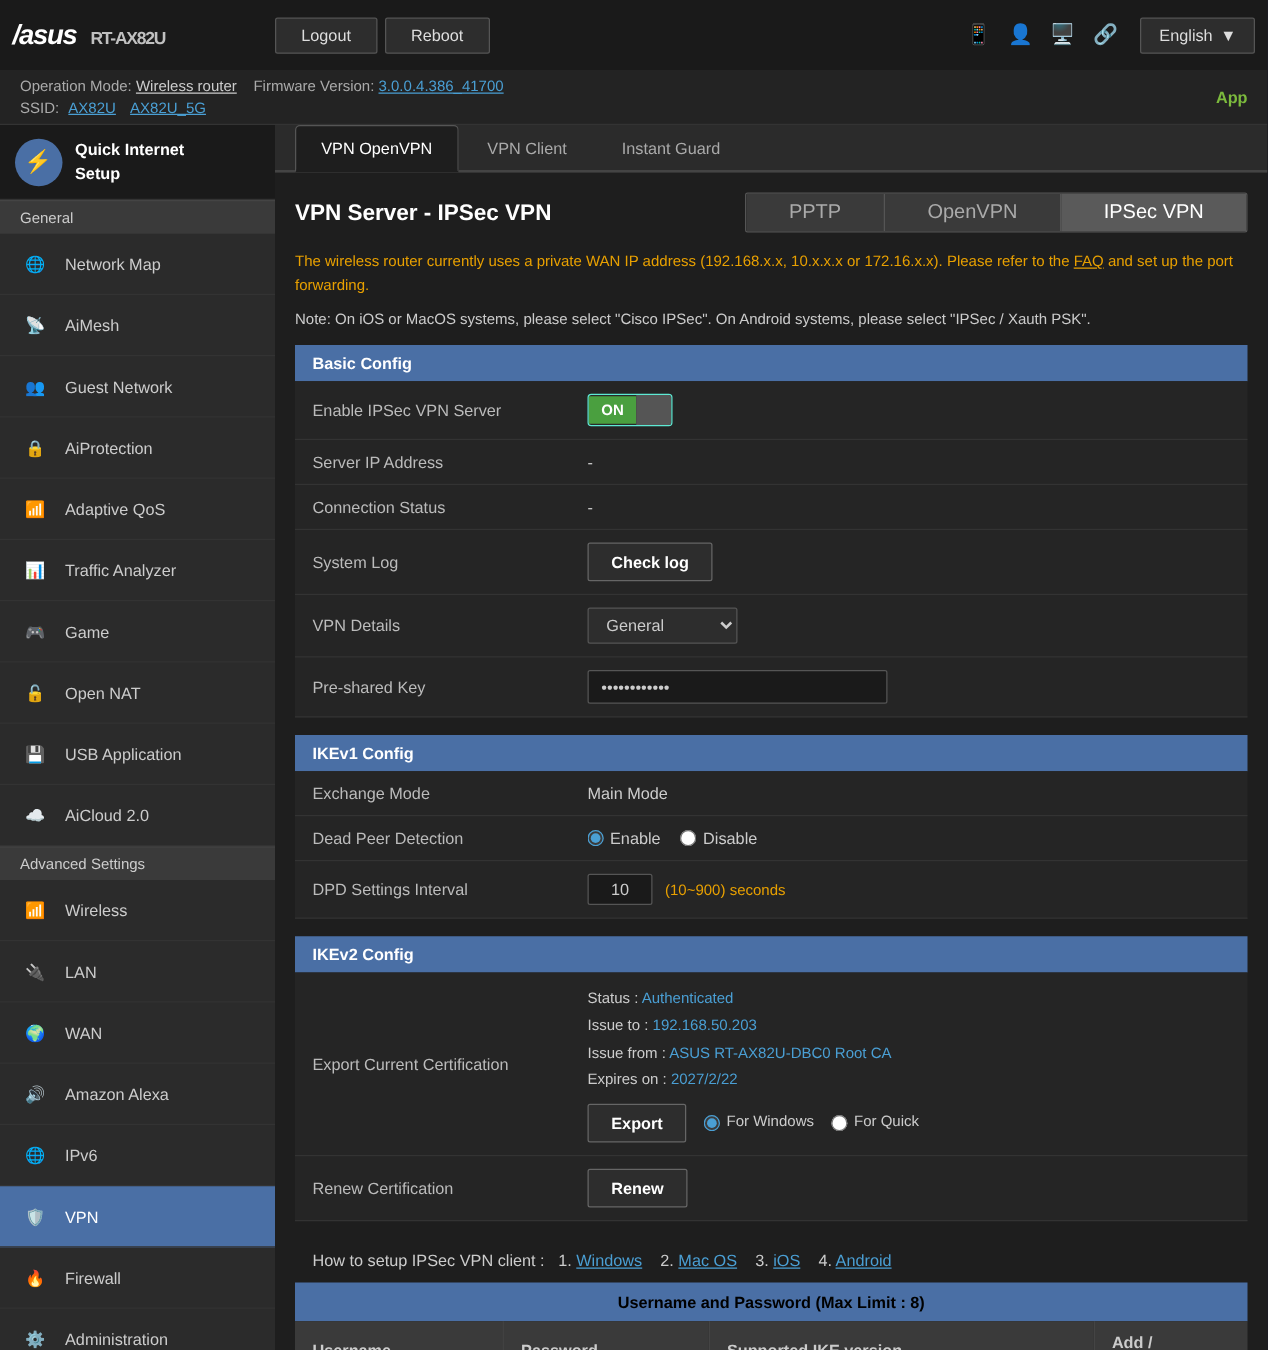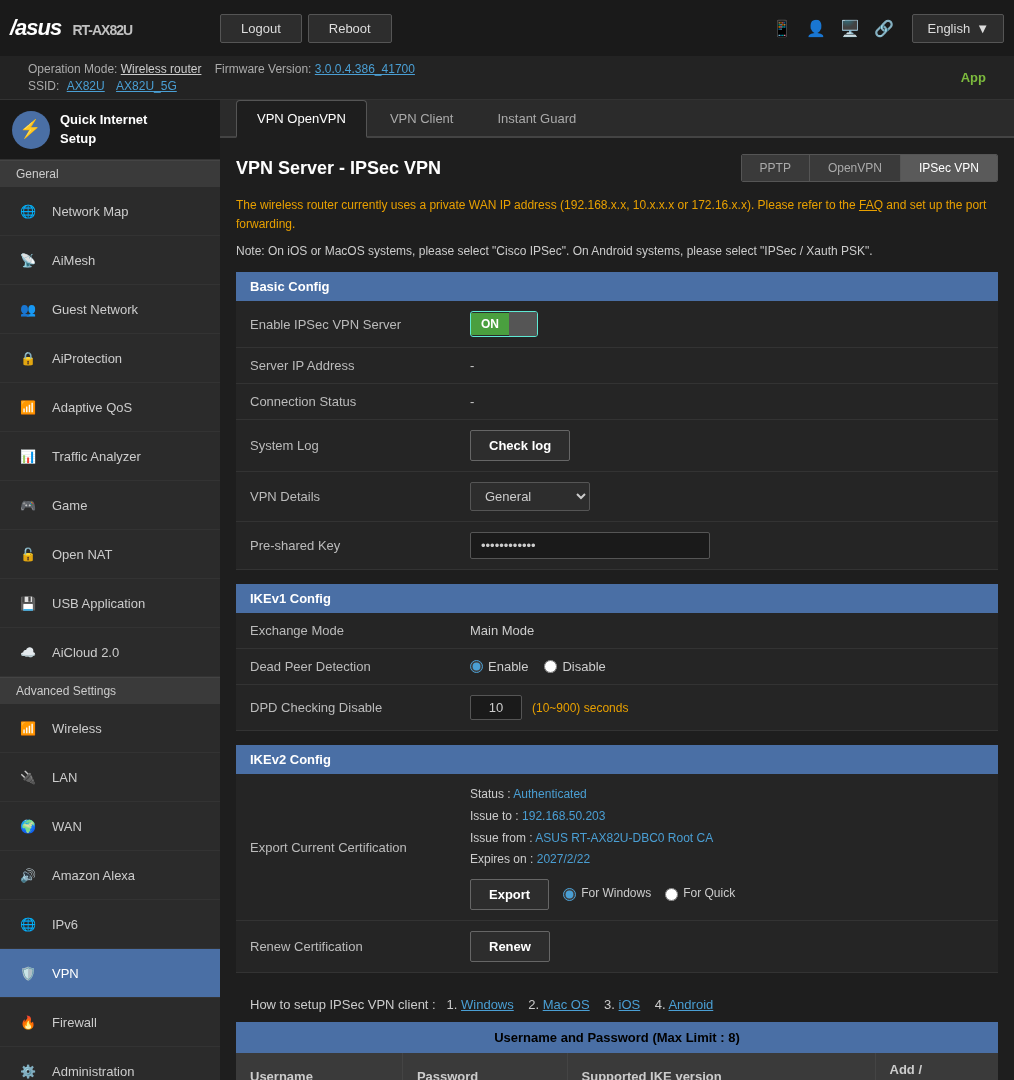--- a/index.html
+++ b/index.html
@@ -10,21 +10,21 @@
     .logo-area { display: flex; align-items: center; gap: 8px; min-width: 200px; }
     .asus-logo { color: #fff; font-weight: bold; font-size: 22px; font-style: italic; letter-spacing: -1px; }
     .asus-logo span { color: #c0c0c0; font-size: 14px; font-style: normal; margin-left: 6px; }
     .top-buttons { display: flex; gap: 6px; align-items: center; }
     .top-btn { background: #2d2d2d; color: #ddd; border: 1px solid #555; padding: 6px 20px; cursor: pointer; font-size: 13px; border-radius: 2px; }
     .lang-btn { background: #2d2d2d; color: #ddd; border: 1px solid #555; padding: 6px 14px; cursor: pointer; font-size: 13px; border-radius: 2px; display: flex; align-items: center; gap: 6px; margin-left: auto; }
     .top-icons { display: flex; align-items: center; gap: 14px; margin-right: 8px; }
     .top-icon { color: #aaa; font-size: 16px; cursor: pointer; }
 
     
-    .info-bar { background: #232323; padding: 6px 28px; font-size: 12px; color: #aaa; display: flex; align-items: center; gap: 6px; border-bottom: 1px solid #333; }
+    .info-bar { background: #232323; padding: 6px 16px; font-size: 12px; color: #aaa; display: flex; align-items: center; gap: 6px; border-bottom: 1px solid #333; }
     .info-bar a { color: #4a9fd4; text-decoration: underline; }
     .info-bar-inner { flex: 1; }
     .info-bar-right { display: flex; gap: 14px; align-items: center; }
     .app-label { color: #7cba3d; font-size: 13px; font-weight: bold; }
 
     
     .layout { display: flex; min-height: calc(1080px - 56px - 40px); }
 
     
     .sidebar { width: 220px; background: #2b2b2b; flex-shrink: 0; }
@@ -40,21 +40,21 @@
     
     .tab-bar { background: #2b2b2b; display: flex; align-items: flex-end; padding: 0 16px; border-bottom: 2px solid #444; }
     .tab { padding: 10px 20px; color: #aaa; cursor: pointer; font-size: 13px; border-top-left-radius: 4px; border-top-right-radius: 4px; border: 1px solid transparent; border-bottom: none; margin-right: 2px; }
     .tab.active { background: #1e1e1e; color: #fff; border-color: #555; border-bottom: 2px solid #1e1e1e; margin-bottom: -2px; }
 
     
     .page-body { padding: 16px; }
     .page-title-row { display: flex; align-items: center; justify-content: space-between; margin-bottom: 14px; }
     .page-title { font-size: 18px; color: #fff; font-weight: bold; }
     .vpn-type-btns { display: flex; border: 1px solid #555; border-radius: 2px; overflow: hidden; }
-    .vpn-type-btn { padding: 6px 18px; background: #3a3a3a; color: #aaa; cursor: pointer; font-size: 12px; border-right: 1px solid #555; }
+    .vpn-type-btn { padding: 6px 34px; background: #3a3a3a; color: #aaa; cursor: pointer; font-size: 16px; border-right: 1px solid #555; }
     .vpn-type-btn:last-child { border-right: none; }
     .vpn-type-btn.active { background: #5a5a5a; color: #fff; }
 
     
     .warning-box { color: #e8a000; font-size: 12px; line-height: 1.6; margin-bottom: 10px; }
     .warning-box a { color: #e8a000; text-decoration: underline; }
     .note-box { color: #ccc; font-size: 12px; margin-bottom: 14px; }
 
     
     .section-header { background: #4a6fa5; color: #fff; padding: 7px 14px; font-size: 13px; font-weight: bold; margin-bottom: 0; }
@@ -338,21 +338,21 @@
                 <span>Enable</span>
               </label>
               <label class="radio-item">
                 <input type="radio" name="dpd" style="">
                 <span>Disable</span>
               </label>
             </div>
           </td>
         </tr>
         <tr>
-          <td>DPD Checking Disable</td>
+          <td>DPD Settings Interval</td>
           <td>
             <div class="dpd-row">
               <input type="text" class="dpd-input" value="10" style="">
               <span class="dpd-hint">(10~900) seconds</span>
             </div>
           </td>
         </tr>
       </tbody>
         </table>
 

